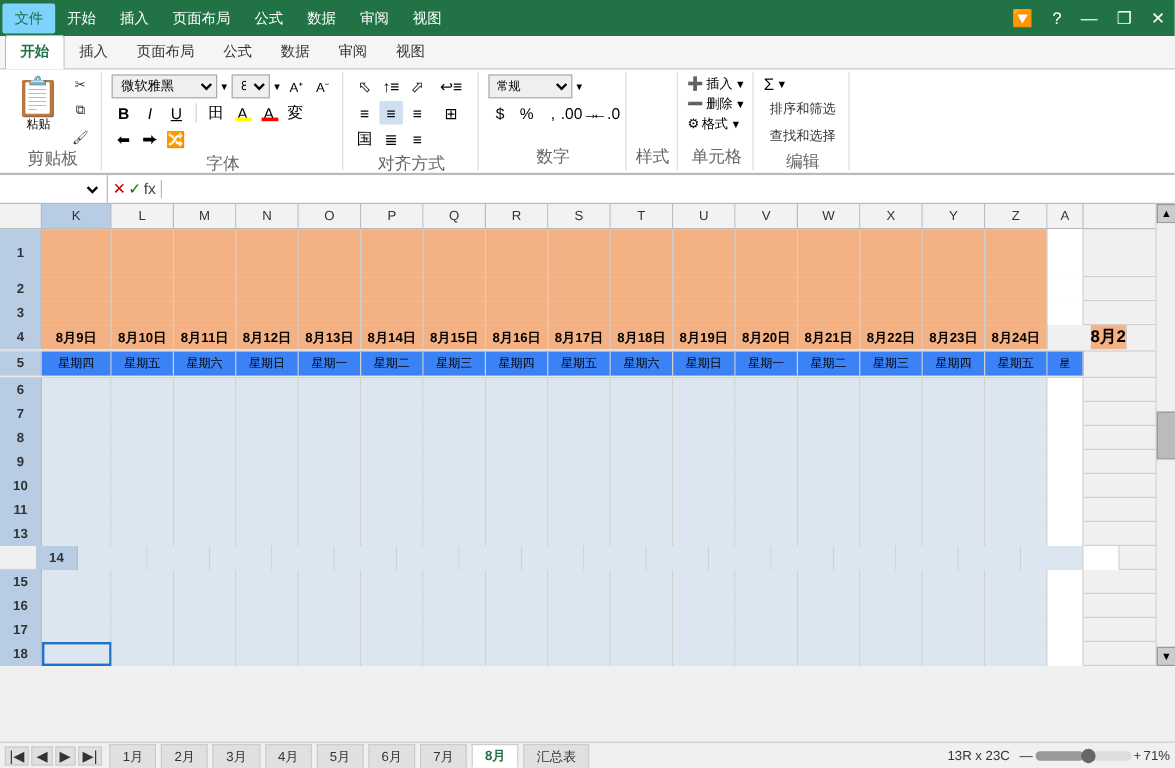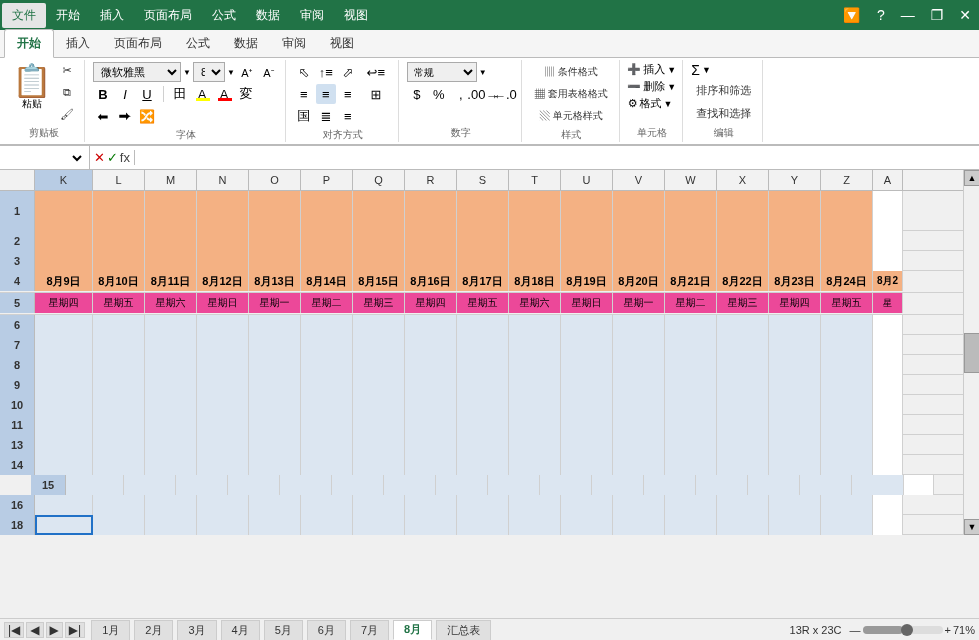--- a/index.html
+++ b/index.html
@@ -1,31 +1,31 @@
 <!DOCTYPE html>
 <html><head>
   <meta charset="utf-8">
   <style>
     * { margin: 0; padding: 0; box-sizing: border-box; }
     body { font-family: '微软雅黑', 'Microsoft YaHei', SimSun, sans-serif; font-size: 12px; background: #f0f0f0; overflow: hidden; width: 979px; height: 640px; }
 
     
     .menu-bar { background: #217346; display: flex; align-items: center; height: 30px; padding: 0 2px; }
     .menu-item { color: white; padding: 4px 10px; font-size: 12px; cursor: pointer; border-radius: 2px; }
-    .menu-item.active { background: #e5e5e5; color: #217346; }
+    .menu-item.active { background: #7dd3fc; color: #217346; }
 
     
     .ribbon-tabs { background: #f5f5f5; display: flex; align-items: flex-end; height: 28px; border-bottom: 1px solid #bbb; padding-left: 4px; }
     .ribbon-tab { padding: 5px 12px; font-size: 12px; cursor: pointer; color: #333; border-radius: 3px 3px 0 0; }
     .ribbon-tab.active { background: white; border: 1px solid #bbb; border-bottom: 1px solid white; margin-bottom: -1px; color: #217346; font-weight: bold; }
 
     
     .ribbon-content { background: white; border-bottom: 2px solid #bbb; display: flex; align-items: stretch; padding: 2px 4px; height: 88px; gap: 2px; }
     .ribbon-group { display: flex; flex-direction: column; align-items: center; border-right: 1px solid #ddd; padding: 2px 6px; min-width: fit-content; }
-    .ribbon-group-label { font-size: 10px; color: #666; margin-top: auto; padding-top: 2px; }
+    .ribbon-group-label { font-size: 14px; color: #666; margin-top: auto; padding-top: 2px; }
     .ribbon-group-content { display: flex; align-items: center; gap: 2px; flex: 1; }
 
     
     .tb-btn { display: flex; flex-direction: column; align-items: center; justify-content: center; padding: 2px 4px; cursor: pointer; border-radius: 2px; min-width: 32px; font-size: 10px; color: #333; border: 1px solid transparent; }
 
     .tb-btn-sm { display: flex; align-items: center; justify-content: center; padding: 1px 3px; cursor: pointer; border-radius: 2px; font-size: 11px; color: #333; border: 1px solid transparent; width: 22px; height: 20px; }
 
     
     .paste-btn { display: flex; flex-direction: column; align-items: center; cursor: pointer; padding: 2px 4px; border-radius: 2px; border: 1px solid transparent; }
 
@@ -48,21 +48,21 @@
     .col-header.selected { background: #b8cce4; }
 
     
     .sheet-row { display: flex; border-bottom: 1px solid #d0d0d0; }
     .row-num { width: 35px; min-width: 35px; height: 20px; border-right: 1px solid #bbb; display: flex; align-items: center; justify-content: center; font-size: 11px; color: #333; background: #f2f2f2; }
     .cell { height: 20px; border-right: 1px solid #d0d0d0; display: flex; align-items: center; padding: 0 2px; font-size: 11px; overflow: hidden; white-space: nowrap; }
 
     
     .cell-orange { background: #f4b183; }
     .cell-date { background: #f4b183; font-weight: bold; font-size: 11px; justify-content: center; }
-    .cell-weekday { background: #ec4899; font-size: 10px; justify-content: center; }
+    .cell-weekday { background: #3b82f6; font-size: 10px; justify-content: center; }
     .cell-blue { background: #dce6f1; }
     .cell-white { background: white; }
 
     
     .status-bar { background: #f0f0f0; border-top: 1px solid #ccc; height: 22px; display: flex; align-items: center; justify-content: space-between; padding: 0 4px; font-size: 11px; color: #333; position: absolute; bottom: 0; width: 100%; }
     .sheet-tab { padding: 2px 10px; border: 1px solid #ccc; border-bottom: none; background: #e0e0e0; font-size: 11px; cursor: pointer; margin-right: 2px; height: 20px; display: flex; align-items: center; }
     .sheet-tab.active { background: white; border-bottom: 1px solid white; color: #217346; font-weight: bold; }
     .sheet-tab-controls { display: flex; align-items: center; gap: 2px; margin-right: 4px; }
 
     .status-right { display: flex; align-items: center; gap: 8px; }
@@ -208,31 +208,20 @@
         <div class="fmt-btn">%</div>
         <div class="fmt-btn">,</div>
         <div class="fmt-btn">.00→</div>
         <div class="fmt-btn">←.0</div>
       </div>
     </div>
     <div class="ribbon-group-label">数字</div>
   </div>
 
   <div class="ribbon-group">
-    <div style="display:flex; flex-direction:column; gap:2px; flex:1;">
-      <div class="tb-btn">
-        <span>▥ <span>条件格式</span></span>
-      </div>
-      <div class="tb-btn">
-        <span>▦ <span>套用表格格式</span></span>
-      </div>
-      <div class="tb-btn">
-        <span>▧ <span>单元格样式</span></span>
-      </div>
-    </div>
     <div class="ribbon-group-label">样式</div>
   </div>
 
   <div class="ribbon-group">
     <div style="display:flex; flex-direction:column; gap:2px; flex:1;">
       <div style="display:flex; gap:2px; align-items:center;">
         <span style="font-size:11px;">➕</span>
         <span style="font-size:11px;">插入</span>
         <span style="font-size:9px; cursor:pointer;">▼</span>
       </div>
@@ -379,21 +368,21 @@
         <div class="cell col-w-std cell-date">8月15日</div>
         <div class="cell col-w-std cell-date">8月16日</div>
         <div class="cell col-w-std cell-date">8月17日</div>
         <div class="cell col-w-std cell-date">8月18日</div>
         <div class="cell col-w-std cell-date">8月19日</div>
         <div class="cell col-w-std cell-date">8月20日</div>
         <div class="cell col-w-std cell-date">8月21日</div>
         <div class="cell col-w-std cell-date">8月22日</div>
         <div class="cell col-w-std cell-date">8月23日</div>
         <div class="cell col-w-std cell-date">8月24日</div>
-        <div class="cell col-w-last cell-date" style="font-size:10px;">8月2</div>
+        <div class="cell col-w-last cell-date" style="font-size:14px;margin-left:36px;">8月2</div>
       </div>
 
       <div class="sheet-row" style="height:22px;">
         <div class="row-num selected">5</div>
         <div class="cell col-w-k cell-weekday">星期四</div>
         <div class="cell col-w-std cell-weekday">星期五</div>
         <div class="cell col-w-std cell-weekday">星期六</div>
         <div class="cell col-w-std cell-weekday">星期日</div>
         <div class="cell col-w-std cell-weekday">星期一</div>
         <div class="cell col-w-std cell-weekday">星期二</div>
@@ -544,41 +533,41 @@
             <div class="cell cell-blue col-w-std"></div>
             <div class="cell cell-blue col-w-std"></div>
             <div class="cell cell-blue col-w-std"></div>
             <div class="cell cell-blue col-w-std"></div>
             <div class="cell cell-blue col-w-std"></div>
             <div class="cell cell-blue col-w-std"></div>
             <div class="cell cell-blue col-w-std"></div>
             <div class="cell cell-blue col-w-std"></div>
             <div class="cell col-w-last cell-white"></div>
           </div>
-          <div class="sheet-row" style="height: 20px;">
+          <div class="sheet-row" style="height: 20px; justify-content: center;">
             <div class="row-num selected">14</div>
             <div class="cell cell-blue col-w-k"></div>
             <div class="cell cell-blue col-w-std"></div>
             <div class="cell cell-blue col-w-std"></div>
             <div class="cell cell-blue col-w-std"></div>
             <div class="cell cell-blue col-w-std"></div>
             <div class="cell cell-blue col-w-std"></div>
             <div class="cell cell-blue col-w-std"></div>
             <div class="cell cell-blue col-w-std"></div>
             <div class="cell cell-blue col-w-std"></div>
             <div class="cell cell-blue col-w-std"></div>
             <div class="cell cell-blue col-w-std"></div>
             <div class="cell cell-blue col-w-std"></div>
             <div class="cell cell-blue col-w-std"></div>
             <div class="cell cell-blue col-w-std"></div>
             <div class="cell cell-blue col-w-std"></div>
             <div class="cell cell-blue col-w-std"></div>
             <div class="cell col-w-last cell-white"></div>
           </div>
-          <div class="sheet-row" style="height: 20px; margin-left: 31px;">
+          <div class="sheet-row" style="height: 20px;">
             <div class="row-num selected">15</div>
             <div class="cell cell-blue col-w-k"></div>
             <div class="cell cell-blue col-w-std"></div>
             <div class="cell cell-blue col-w-std"></div>
             <div class="cell cell-blue col-w-std"></div>
             <div class="cell cell-blue col-w-std"></div>
             <div class="cell cell-blue col-w-std"></div>
             <div class="cell cell-blue col-w-std"></div>
             <div class="cell cell-blue col-w-std"></div>
             <div class="cell cell-blue col-w-std"></div>
@@ -586,20 +575,40 @@
             <div class="cell cell-blue col-w-std"></div>
             <div class="cell cell-blue col-w-std"></div>
             <div class="cell cell-blue col-w-std"></div>
             <div class="cell cell-blue col-w-std"></div>
             <div class="cell cell-blue col-w-std"></div>
             <div class="cell cell-blue col-w-std"></div>
             <div class="cell col-w-last cell-white"></div>
           </div>
           <div class="sheet-row" style="height: 20px; align-items: center;">
             <div class="row-num selected">16</div>
+            <div class="cell cell-blue col-w-k"></div>
+            <div class="cell cell-blue col-w-std"></div>
+            <div class="cell cell-blue col-w-std"></div>
+            <div class="cell cell-blue col-w-std"></div>
+            <div class="cell cell-blue col-w-std"></div>
+            <div class="cell cell-blue col-w-std"></div>
+            <div class="cell cell-blue col-w-std"></div>
+            <div class="cell cell-blue col-w-std"></div>
+            <div class="cell cell-blue col-w-std"></div>
+            <div class="cell cell-blue col-w-std"></div>
+            <div class="cell cell-blue col-w-std"></div>
+            <div class="cell cell-blue col-w-std"></div>
+            <div class="cell cell-blue col-w-std"></div>
+            <div class="cell cell-blue col-w-std"></div>
+            <div class="cell cell-blue col-w-std"></div>
+            <div class="cell cell-blue col-w-std"></div>
+            <div class="cell col-w-last cell-white"></div>
+          </div>
+          <div class="sheet-row" style="height: 20px;">
+            <div class="row-num selected">17</div>
             <div class="cell cell-blue col-w-k"></div>
             <div class="cell cell-blue col-w-std"></div>
             <div class="cell cell-blue col-w-std"></div>
             <div class="cell cell-blue col-w-std"></div>
             <div class="cell cell-blue col-w-std"></div>
             <div class="cell cell-blue col-w-std"></div>
             <div class="cell cell-blue col-w-std"></div>
             <div class="cell cell-blue col-w-std"></div>
             <div class="cell cell-blue col-w-std"></div>
             <div class="cell cell-blue col-w-std"></div>

